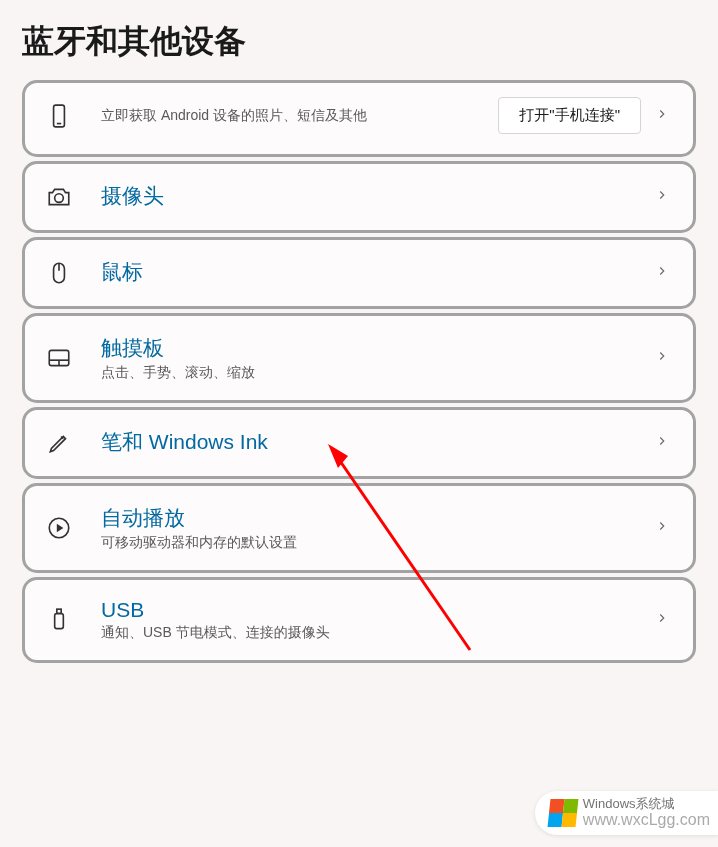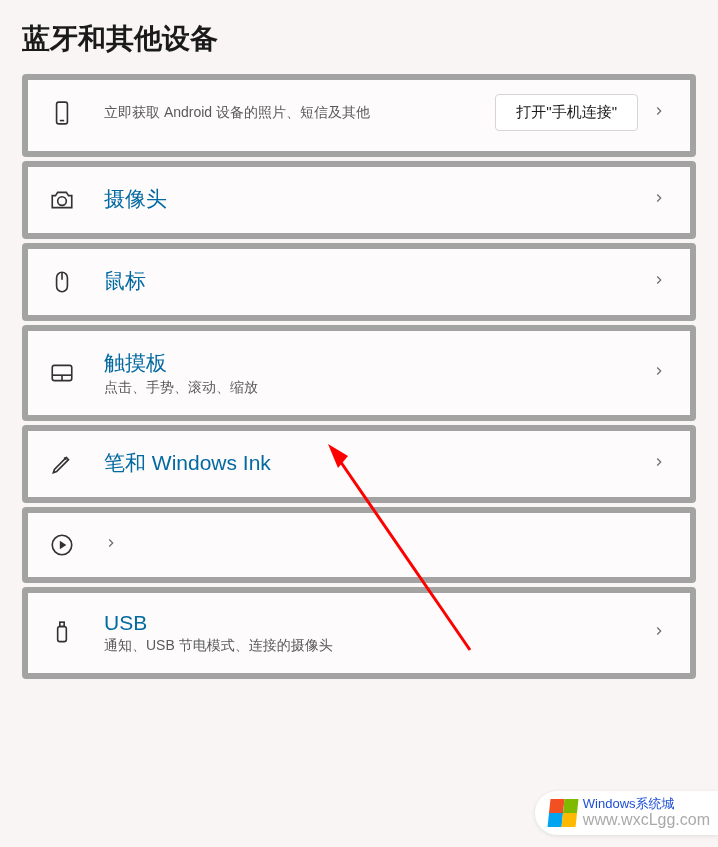--- a/index.html
+++ b/index.html
@@ -9,32 +9,32 @@
     }
     body {
       font-family: "Segoe UI", "Microsoft YaHei", sans-serif;
       background: #faf5f5;
       width: 718px;
       height: 847px;
       overflow: hidden;
       position: relative;
     }
     .page-title {
-      font-size: 28px;
+      font-size: 32px;
       font-weight: 600;
       color: #1a1a1a;
       padding: 20px 22px 16px;
     }
     .settings-list {
       padding: 0 22px;
     }
     .setting-card {
       background: #fdfbfb;
-      border: 6px solid #a3a3a3;
-      border-radius: 4px;
+      border: 3px solid #a3a3a3;
+      border-radius: 15px;
       margin-bottom: 4px;
       padding: 18px 20px;
       display: flex;
       align-items: center;
       cursor: pointer;
     }
     .card-icon {
       width: 28px;
       height: 28px;
       flex-shrink: 0;
@@ -121,21 +121,21 @@
       height: 28px;
       margin-right: 6px;
       transform: skewX(-6deg);
     }
     .wl-r { background: #f25022; }
     .wl-g { background: #7fba00; }
     .wl-b { background: #00a4ef; }
     .wl-y { background: #ffb900; }
     .watermark-text {
       font-size: 13px;
-      color: #1d4ed8;
+      color: #737373;
       line-height: 1.1;
     }
     .watermark-sub {
       font-size: 16px;
       color: #aaa;
     }
   </style>
 </head>
 <body>
 
@@ -230,20 +230,24 @@
         </svg>
     </div>
   </div>
 
   <div class="setting-card">
     <div class="card-icon">
       <svg viewBox="0 0 24 24">
           <circle cx="12" cy="12" r="9"></circle>
           <polygon points="10,8 16,12 10,16" fill="#323232" stroke="none"></polygon>
         </svg>
+    </div>
+    <div class="card-text">
+      <div class="card-title">自动播放</div>
+      <div class="card-subtitle">可移动驱动器和内存的默认设置</div>
     </div>
     <div class="card-chevron">
       <svg viewBox="0 0 24 24">
           <polyline points="9 6 15 12 9 18"></polyline>
         </svg>
     </div>
   </div>
 
   <div class="setting-card">
     <div class="card-icon">

